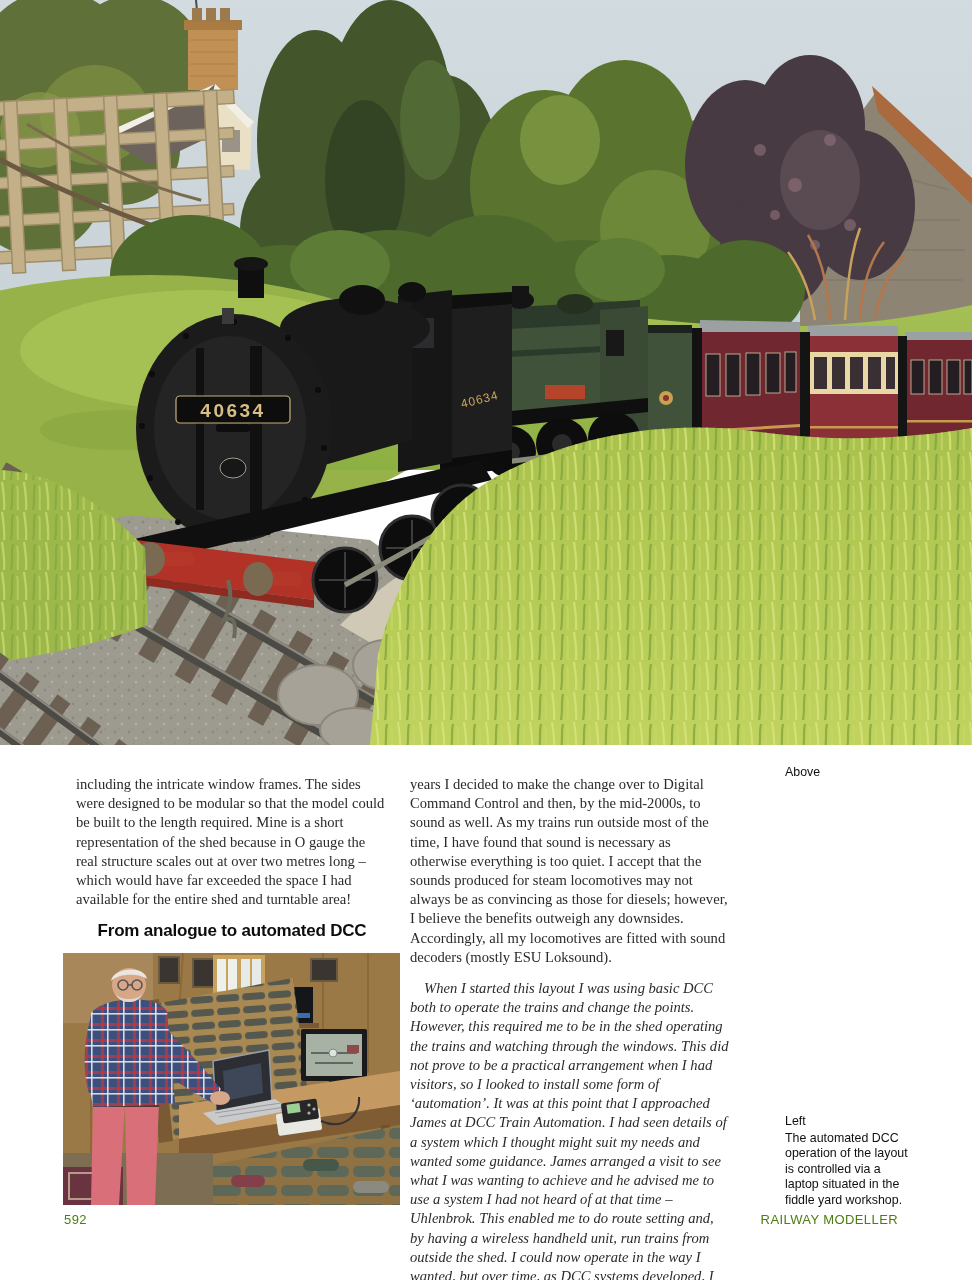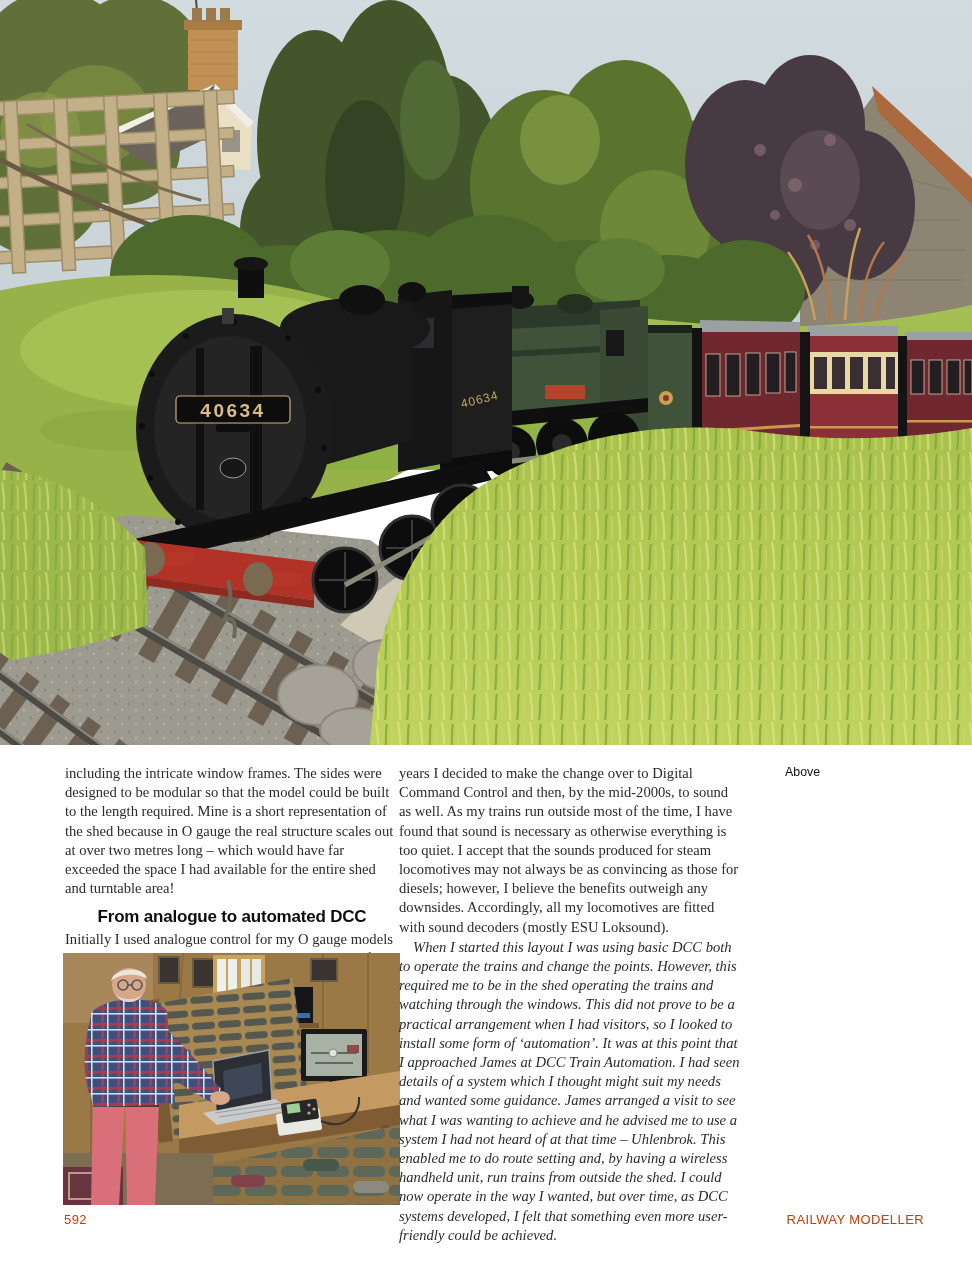--- a/index.html
+++ b/index.html
@@ -1,37 +1,37 @@
 <!DOCTYPE html>
 <html><head>
 <meta charset="utf-8">
 <style>
   html,body{margin:0;padding:0;background:#ffffff;}
   .page{position:relative;width:972px;height:1280px;background:#ffffff;overflow:hidden;
         font-family:"Liberation Serif",serif;}
   .main-photo{position:absolute;left:0;top:0;width:972px;height:745px;}
   .main-photo svg,.workshop-photo svg{display:block;width:100%;height:100%;}
   .col{position:absolute;top:763px;font-size:14.6px;line-height:19.2px;color:#2a2a2a;}
-  .col p{margin:1px;}
+  .col p{margin:12px;}
   .col1{left:64px;width:336px;}
   .col2{left:398px;width:344px;}
   .col h2{font-family:"Liberation Sans",sans-serif;font-weight:bold;font-size:17px;
           color:#0d0d0d;margin:9px 0 3px 0;letter-spacing:-0.2px;text-align:center;}
   .indent{text-indent:14px;font-style:italic;}
   .workshop-photo{position:absolute;left:63px;top:953px;width:337px;height:252px;}
   .caption{position:absolute;left:785px;width:130px;font-family:"Liberation Sans",sans-serif;
            font-weight:normal;font-size:12.4px;line-height:15.6px;color:#101010;}
   .cap-above{top:765px;}
   .cap-left{top:1114px;}
   .cap-label{margin-bottom:1px;}
   .ital{font-style:italic;}
   .footer{position:absolute;top:1212px;font-family:"Liberation Sans",sans-serif;
-          font-size:13px;color:#c2410c;letter-spacing:0.4px;}
+          font-size:13px;color:#4d7c0f;letter-spacing:0.4px;}
   .footer-num{left:64px;}
-  .footer-journal{right:48px;text-align:right;}
+  .footer-journal{right:74px;text-align:right;}
 </style>
 </head>
 <body>
 
 <div class="page">
 
   <div class="main-photo">
     <svg viewBox="0 0 972 745" preserveAspectRatio="none">
       <defs>
         <linearGradient id="sky" x1="0" y1="0" x2="0" y2="1">
@@ -526,17 +526,21 @@
 
   <div class="col col2">
     <p>years I decided to make the change over to Digital Command Control and then, by the mid-2000s, to sound as well. As my trains run outside most of the time, I have found that sound is necessary as otherwise everything is too quiet. I accept that the sounds produced for steam locomotives may not always be as convincing as those for diesels; however, I believe the benefits outweigh any downsides. Accordingly, all my locomotives are fitted with sound decoders (mostly ESU Loksound).</p>
     <p class="indent">When I started this layout I was using basic DCC both to operate the trains and change the points. However, this required me to be in the shed operating the trains and watching through the windows. This did not prove to be a practical arrangement when I had visitors, so I looked to install some form of ‘automation’. It was at this point that I approached James at DCC Train Automation. I had seen details of a system which I thought might suit my needs and wanted some guidance. James arranged a visit to see what I was wanting to achieve and he advised me to use a system I had not heard of at that time – Uhlenbrok. This enabled me to do route setting and, by having a wireless handheld unit, run trains from outside the shed. I could now operate in the way I wanted, but over time, as DCC systems developed, I felt that something even more user-friendly could be achieved.</p>
   </div>
 
   <div class="caption cap-above">
     <div class="cap-label">Above</div>
   </div>
 
+  <div class="caption cap-left">
+    <div class="cap-label">Left</div>
+    <div class="cap-body">The automated DCC operation of the layout is controlled via a laptop situated in the fiddle yard workshop.</div>
+  </div>
 
   <div class="footer footer-num">592</div>
   <div class="footer footer-journal">RAILWAY MODELLER</div>
 
 </div>
 
 </body></html>

